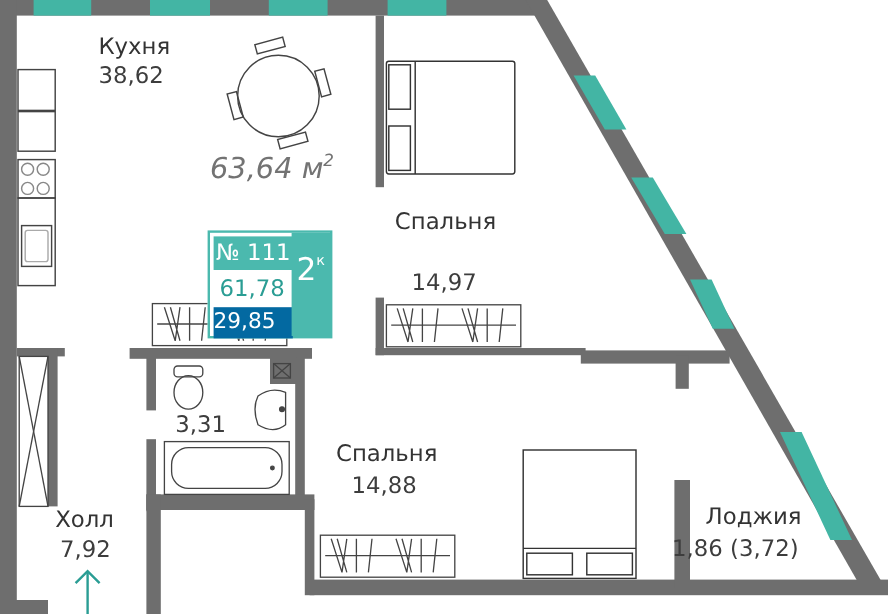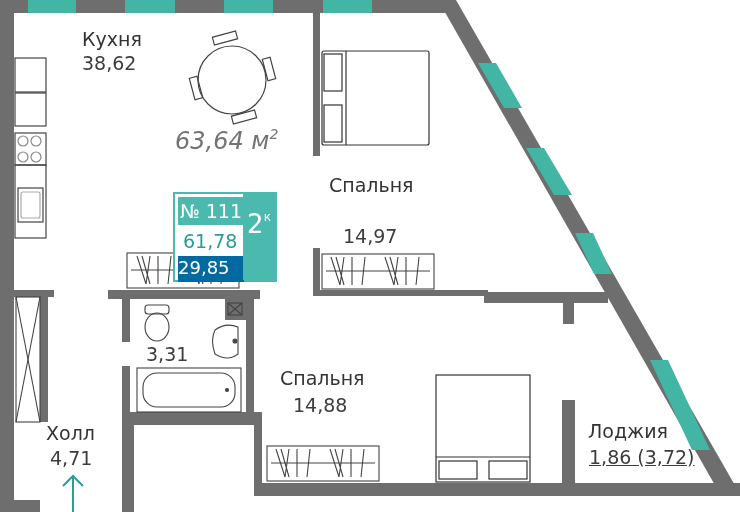--- a/index.html
+++ b/index.html
@@ -149,24 +149,24 @@
 
 <div class="lbl" style="left:329px; top:174px;">Спальня</div>
 <div class="area" style="left:343px; top:199px;margin-top:26px;">14,97</div>
 
 <div class="area" style="left:146px; top:343px;">3,31</div>
 
 <div class="lbl" style="left:280px; top:367px;">Спальня</div>
 <div class="area" style="left:293px; top:394px;">14,88</div>
 
 <div class="lbl" style="left:46px; top:422px;">Холл</div>
-<div class="area" style="left:50px; top:447px;">4,71</div>
+<div class="area" style="left:50px; top:447px;">7,92</div>
 
 <div class="lbl" style="left:588px; top:420px;">Лоджия</div>
-<div class="area" style="left:589px; top:446px;text-decoration:underline;">1,86 (3,72)</div>
+<div class="area" style="left:560px; top:446px;">1,86 (3,72)</div>
 
 <div class="total-area">
   <span>63,64</span>
   <span>м</span><sup>2</sup>
 </div>
 
 <div class="info-card">
   <div class="num">№ 111</div>
   <div class="living">61,78</div>
   <div class="kitchen-lv">29,85</div>

